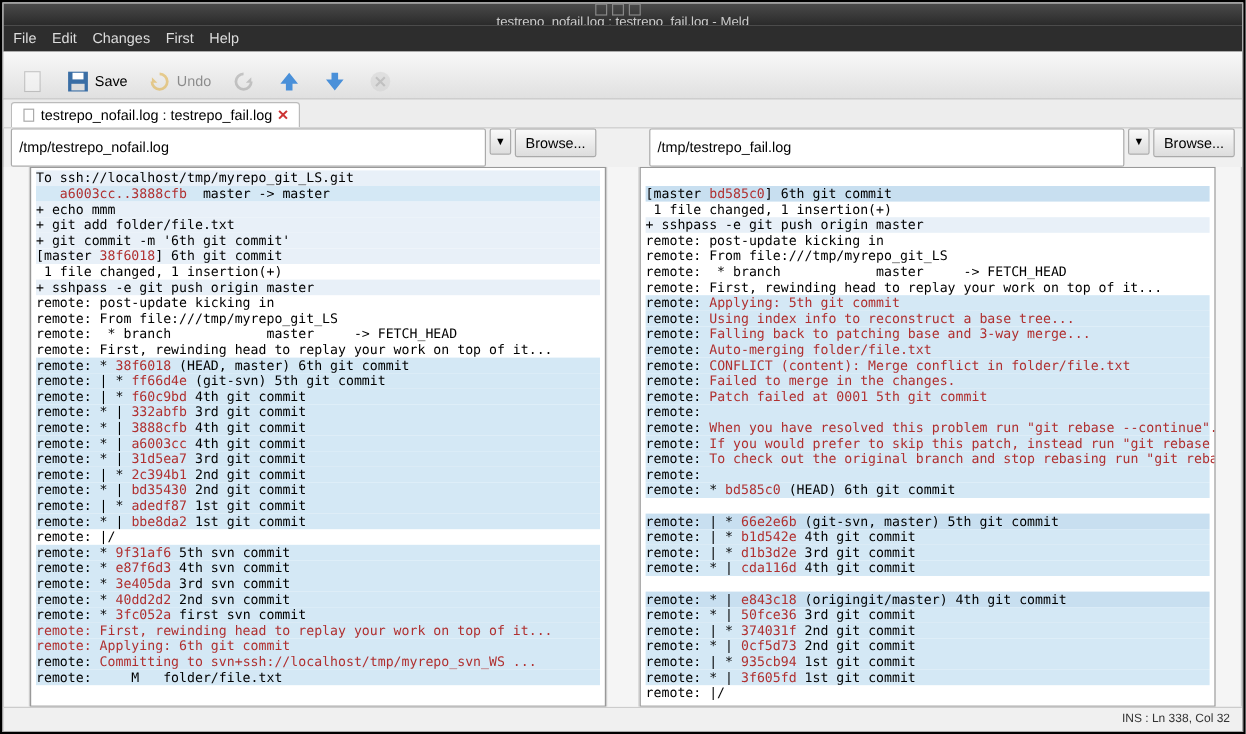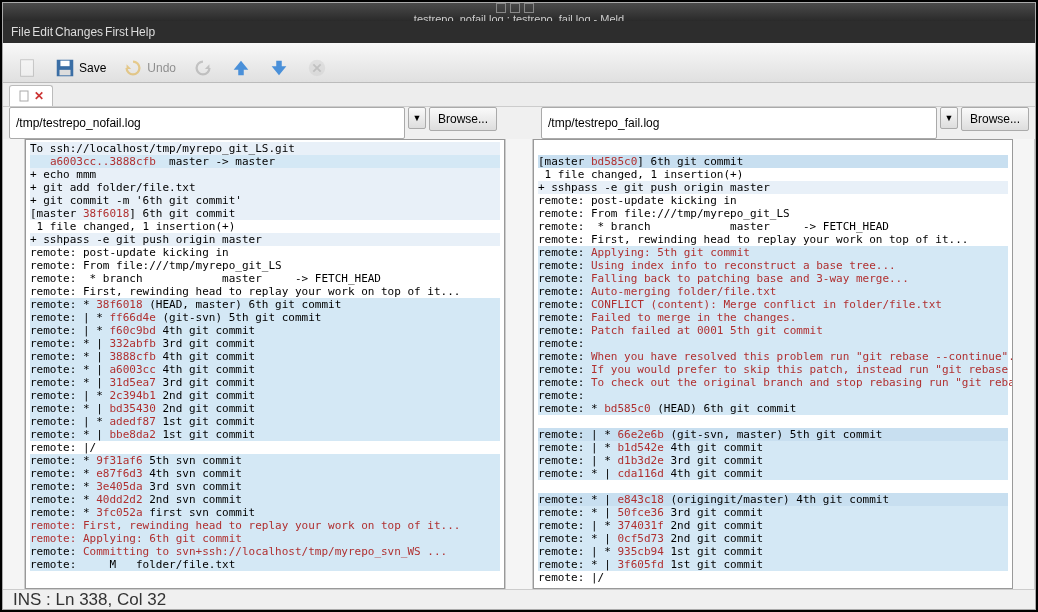--- a/index.html
+++ b/index.html
@@ -32,21 +32,21 @@
 }
 .titlebar-icons { display: flex; gap: 4px; margin-right: 8px; }
 .tb-icon { width: 10px; height: 10px; border: 1px solid #888; display:inline-block;}
 .menubar {
   height: 22px;
   background: #2d2d2d;
   color: #ddd;
   display: flex;
   align-items: center;
   padding: 0 8px;
-  gap: 2px;
+  gap: 13px;
   font-size: 12px;
 }
 .menubar span { cursor: default; }
 .toolbar {
   height: 40px;
   background: linear-gradient(#f8f8f8, #e0e0e0);
   border-bottom: 1px solid #bbb;
   display: flex;
   align-items: flex-end;
   padding: 0 8px;
@@ -152,23 +152,23 @@
 .hl-diff { background: #c8dff0; margin-top: 13px; }
 .line { display: block; height: 13px; }
 .red { color: #b03030; }
 .leftcol { position:relative; }
 .statusbar {
   height: 20px;
   border-top: 1px solid #ccc;
   background: #f0f0f0;
   display: flex;
   align-items: center;
-  justify-content: flex-start;
+  justify-content: flex-end;
   padding: 0 10px;
-  font-size: 17px;
+  font-size: 10px;
   color: #333;
 }
 </style>
 </head>
 <body>
 
 <div class="window">
 
   <div class="titlebar">
     <span class="titlebar-icons">
@@ -230,20 +230,21 @@
           <path d="M8 8 L16 16 M16 8 L8 16" stroke="#888" stroke-width="2"></path>
         </svg>
     </div>
   </div>
 
   <div class="tabbar">
     <div class="tab">
       <svg width="12" height="12" viewBox="0 0 12 12">
           <rect x="2" y="1" width="8" height="10" fill="#fff" stroke="#aaa"></rect>
         </svg>
+      <span>testrepo_nofail.log : testrepo_fail.log</span>
       <span class="tab-close">✕</span>
     </div>
   </div>
 
   <div class="paths">
     <div style="flex:1;display:flex;gap:3px;">
       <div class="path-input">
           <span>/tmp/testrepo_nofail.log</span>
         </div>
       <div class="dd-btn">▼</div>

